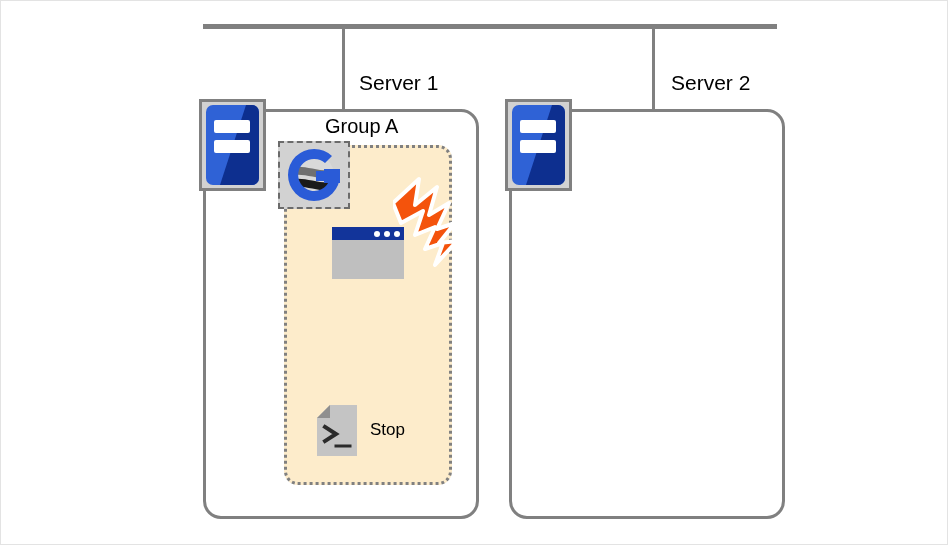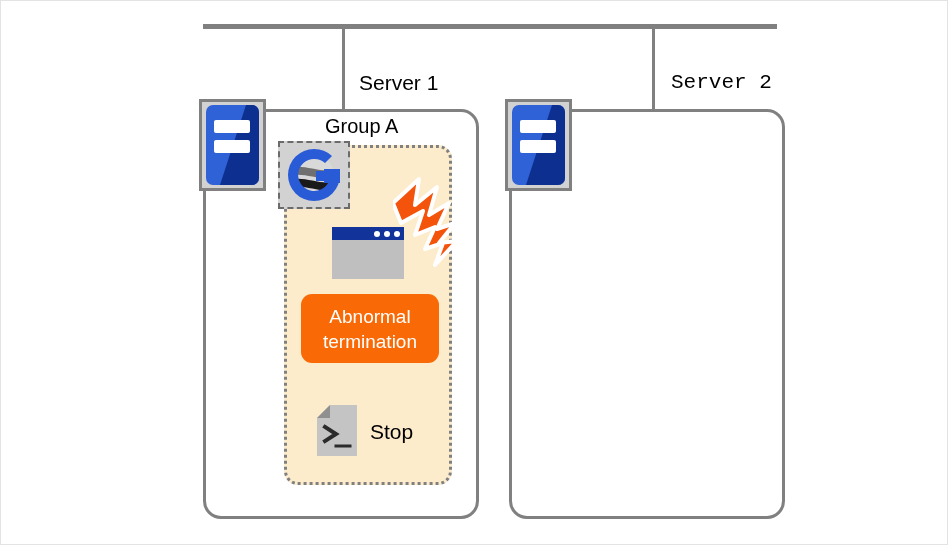--- a/index.html
+++ b/index.html
@@ -38,21 +38,21 @@
   .drop-2 { left: 651px; }
 
   
   .server-label {
     position: absolute;
     font-size: 21px;
     color: #000000;
     white-space: nowrap;
   }
   .server-label-1 { left: 358px; top: 70px; }
-  .server-label-2 { left: 670px; top: 70px; font-family: Liberation Mono, monospace; }
+  .server-label-2 { left: 670px; top: 70px; }
 
   
   .server-box {
     position: absolute;
     border: 3px solid #808080;
     border-radius: 18px;
     background: #ffffff;
     box-sizing: border-box;
   }
   .server-box-1 { left: 202px; top: 108px; width: 276px; height: 410px; }
@@ -167,21 +167,21 @@
     position: absolute;
     left: 315px;
     top: 403px;
     width: 42px;
     height: 53px;
   }
   .stop-label {
     position: absolute;
     left: 369px;
     top: 419px;
-    font-size: 21px;
+    font-size: 17px;
     color: #000000;
     white-space: nowrap;
   }
 </style>
 </head>
 <body>
 
 <div id="canvas">
 
   <div class="bus-line"></div>
@@ -242,23 +242,20 @@
     </div>
     <div class="body"></div>
   </div>
 
   <div class="lightning">
     <svg width="78" height="102" viewBox="0 0 78 102" xmlns="http://www.w3.org/2000/svg">
       <path d="M0 34 L26 10 L22 36 L44 18 L36 46 L56 34 L44 60 L62 54 L46 74 L64 72 L42 96 L50 74 L32 80 L42 58 L22 66 L30 42 L8 54 Z" fill="#f4530c" stroke="#ffffff" stroke-width="4" stroke-linejoin="round"></path>
     </svg>
   </div>
 
-  <div class="abnormal-badge">
-    <span>Abnormal termination</span>
-  </div>
 
   <div class="script-icon">
     <svg width="42" height="53" viewBox="0 0 42 53" xmlns="http://www.w3.org/2000/svg">
       <path d="M14 1 L41 1 L41 52 L1 52 L1 14 Z" fill="#c4c4c4"></path>
       <path d="M14 1 L14 14 L1 14 Z" fill="#8f8f8f"></path>
       <path d="M9 23 L20 30 L9 37" fill="none" stroke="#2b2b2b" stroke-width="4" stroke-linecap="square" stroke-linejoin="miter"></path>
       <path d="M20 42 L34 42" stroke="#2b2b2b" stroke-width="3" stroke-linecap="square"></path>
     </svg>
   </div>
   <div class="stop-label">Stop</div>

